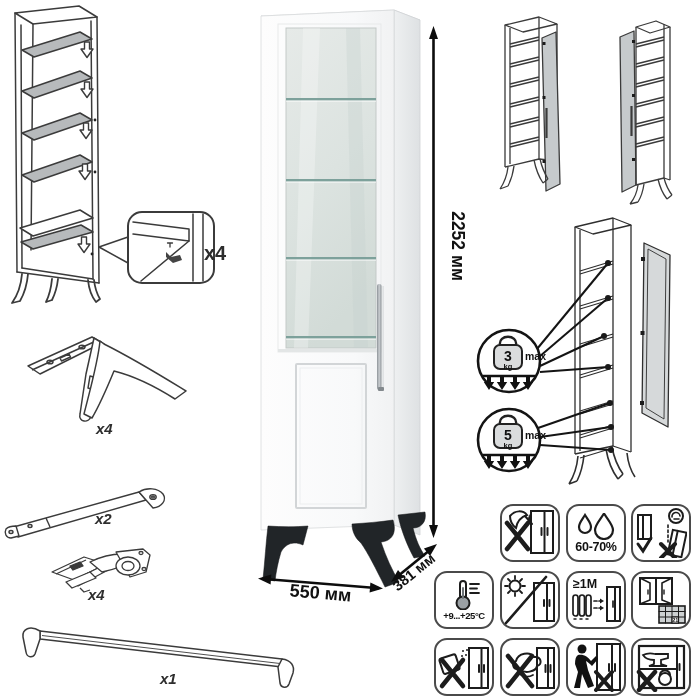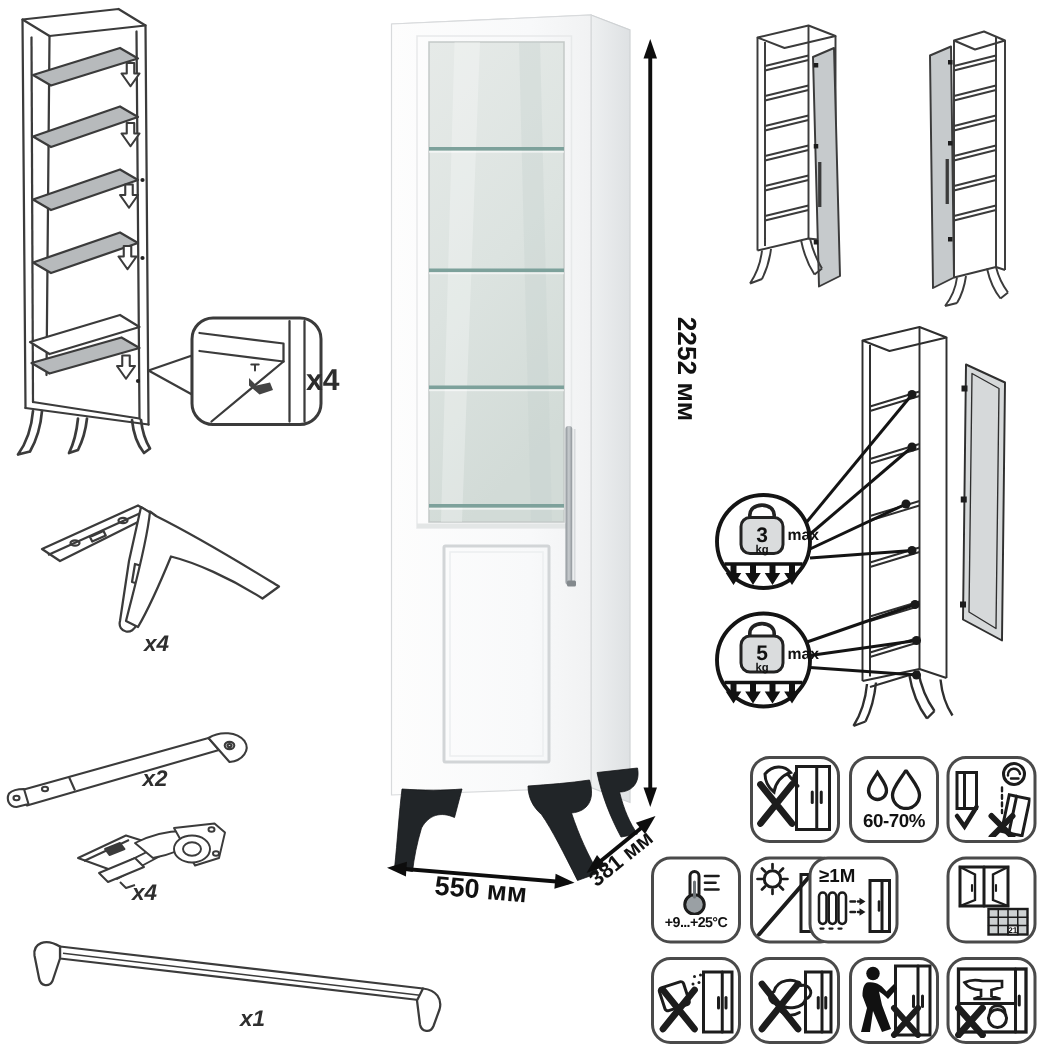--- a/index.html
+++ b/index.html
@@ -349,21 +349,21 @@
       <circle cx="11" cy="11" r="5.5"></circle>
       <path d="M11,1 V4 M11,18 V21 M1,11 H4 M18,11 H21 M4,4 L6,6 M16,16 L18,18 M18,4 L16,6 M6,16 L4,18" stroke-width="1.8"></path>
       <rect x="30" y="8" width="20" height="38"></rect>
         <line x1="43" y1="8" x2="43" y2="46"></line>
       <line x1="40" y1="25" x2="40" y2="31"></line>
         <line x1="45.5" y1="25" x2="45.5" y2="31"></line>
       <path d="M2,48 L42,2" stroke-width="2.6"></path>
     </svg>
   </div>
 
-  <div class="icon-box" style="left:539px;top:571px">
+  <div class="icon-box" style="left:566px;top:571px">
     <svg width="52" height="50" viewBox="0 0 52 50" stroke="#1c1c1c" fill="none" stroke-width="1.7" stroke-linecap="round">
       <text x="3" y="13" font-size="12.5" font-weight="bold" fill="#111" stroke="none">≥1M</text>
       <rect x="3" y="20" width="5" height="21" rx="2.5"></rect>
         <rect x="9.5" y="20" width="5" height="21" rx="2.5"></rect>
       <rect x="16" y="20" width="5" height="21" rx="2.5"></rect>
       <path d="M4,44 h2 M10,44 h2 M16,44 h2" stroke-width="1.5"></path>
       <path d="M24,26 h7" stroke-dasharray="3 2"></path>
         <path d="M34,26 l-4,-2.5 v5 z" fill="#1c1c1c" stroke="none"></path>
       <path d="M24,33 h7" stroke-dasharray="3 2"></path>
         <path d="M34,33 l-4,-2.5 v5 z" fill="#1c1c1c" stroke="none"></path>

